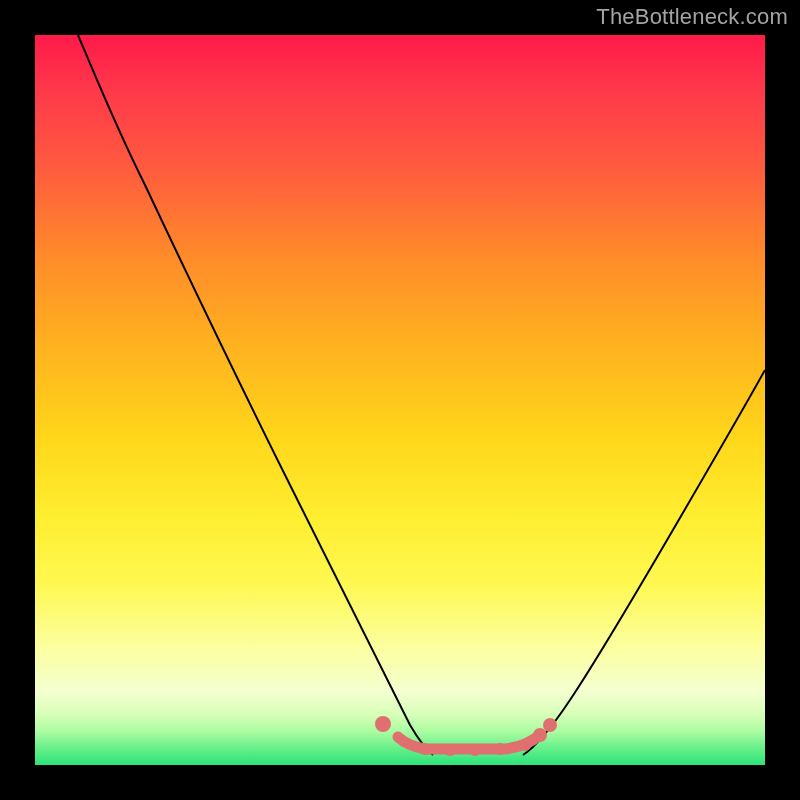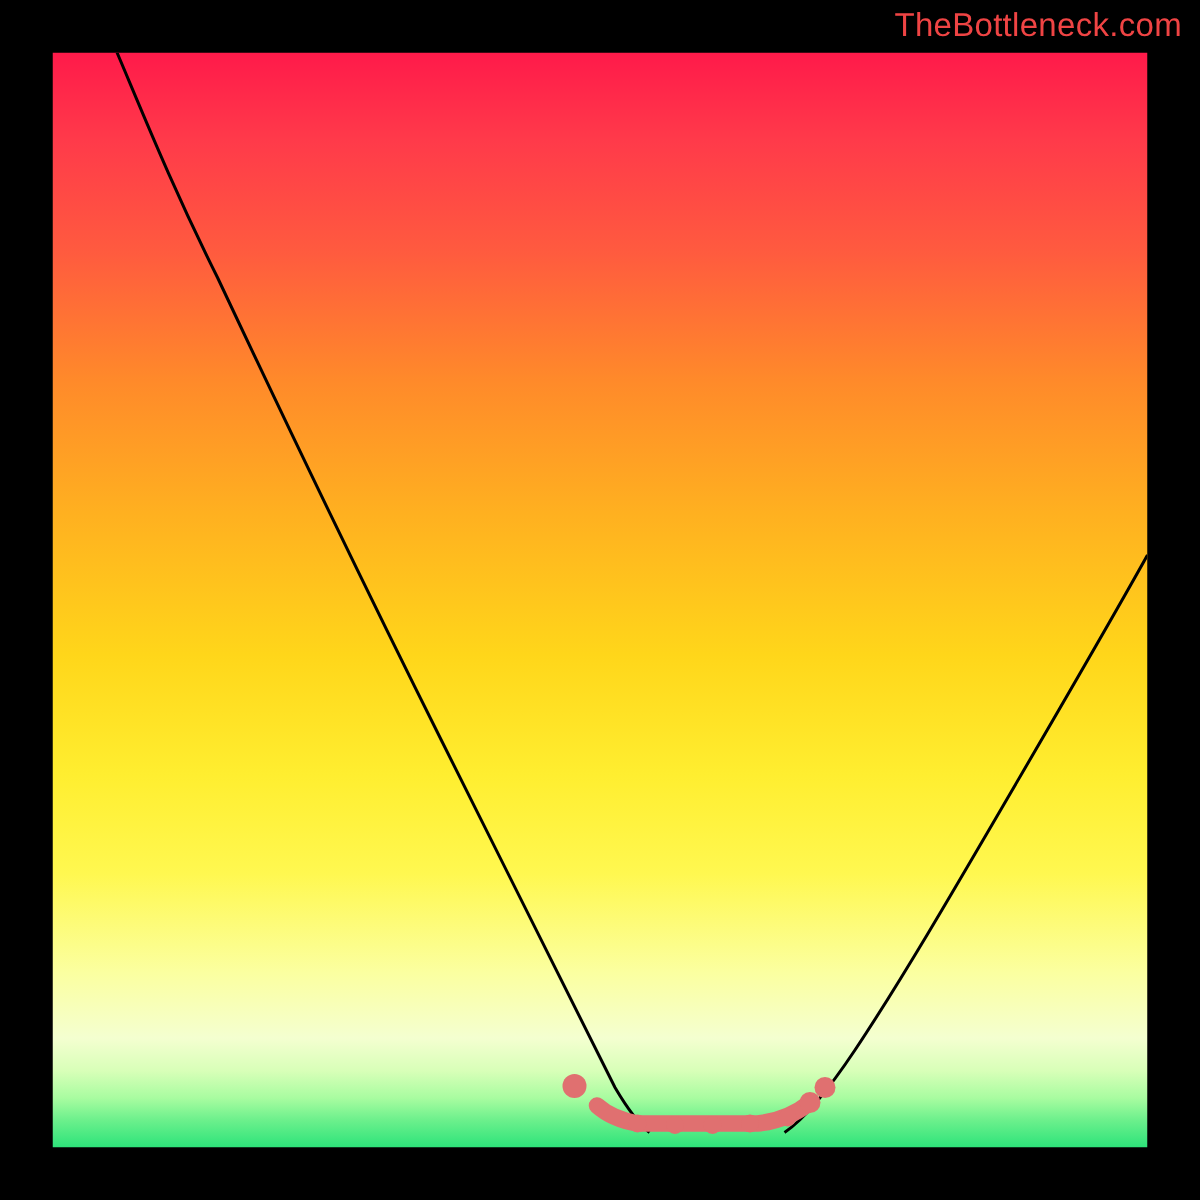--- a/index.html
+++ b/index.html
@@ -8,21 +8,21 @@
     height: 800px;
     background: #000;
     position: relative;
     font-family: Arial, Helvetica, sans-serif;
     overflow: hidden;
   }
   .watermark {
     position: absolute;
     top: 4px;
     right: 12px;
-    color: #ef4444;
+    color: #a3a3a3;
     font-size: 22px;
     font-weight: 400;
     z-index: 10;
     letter-spacing: 0.2px;
   }
   .plot-area {
     position: absolute;
     left: 35px;
     top: 35px;
     width: 730px;

